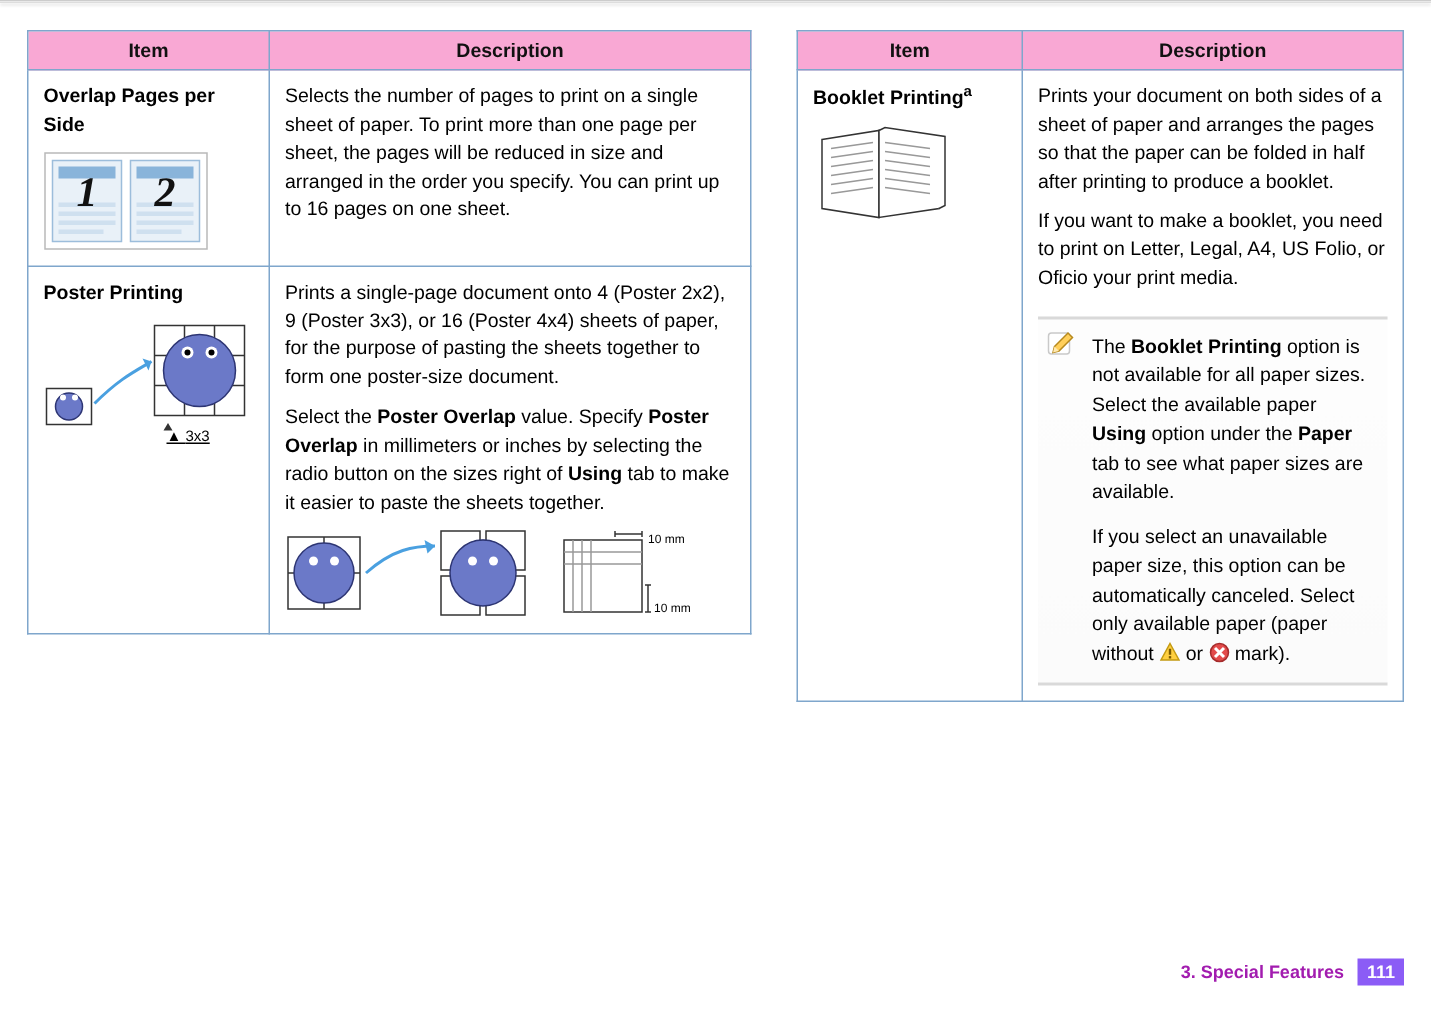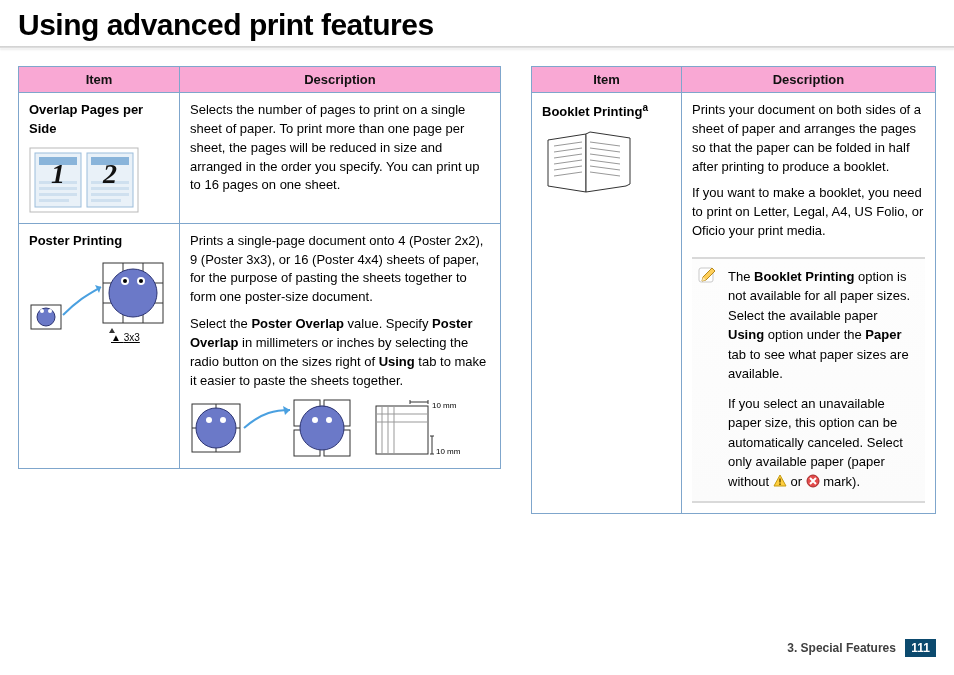--- a/index.html
+++ b/index.html
@@ -15,32 +15,29 @@
   td { border:1px solid #7FA6CC; padding:8px 10px 10px 10px; vertical-align:top; line-height:1.45; }
   td.item { width:150px; font-weight:700; }
   .illus { margin-top:8px; }
   .bold { font-weight:700; }
   .note-box { border-top:2px solid #d9d9d9; border-bottom:2px solid #d9d9d9; background:linear-gradient(#fdfdfd,#fbfbfb); margin-top:16px; }
   .note-inner { padding:8px 12px 10px 36px; position:relative; font-size:13px; line-height:1.5; }
   .note-inner .pencil { position:absolute; left:6px; top:6px; font-size:16px; }
   .ic { display:inline-block; vertical-align:-2px; }
   sup { font-size:10px; }
   .footer { position:absolute; bottom:18px; right:18px; font-size:12px; }
-  .footer .chap { color:#404040; font-weight:700; margin-right:6px; }
-  .footer .pg { display:inline-block; background:#0c4a6e; color:#fff; font-weight:700; padding:2px 6px; }
+  .footer .chap { color:#a21caf; font-weight:700; margin-right:6px; }
+  .footer .pg { display:inline-block; background:#8b5cf6; color:#fff; font-weight:700; padding:2px 6px; }
   svg { display:block; }
 </style>
 </head>
 <body>
 
 <div class="page">
 
-  <div class="title-wrap">
-    <h1>Using advanced print features</h1>
-  </div>
   <div class="rule"></div>
 
   <div class="cols">
 
     <div class="col">
       <table>
         <thead>
           <tr>
             <th>Item</th>
             <th>Description</th>

